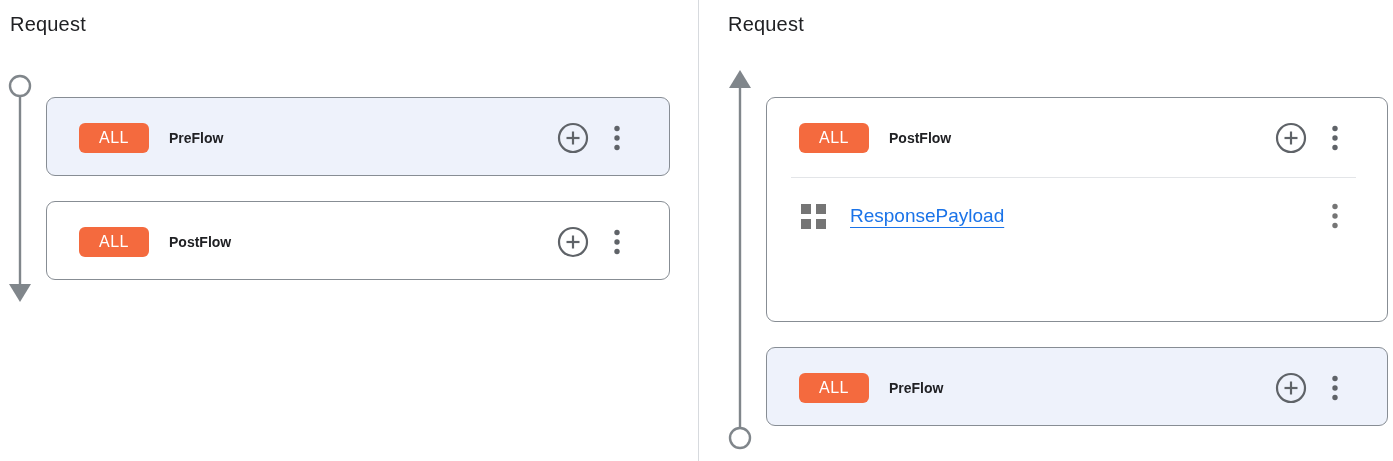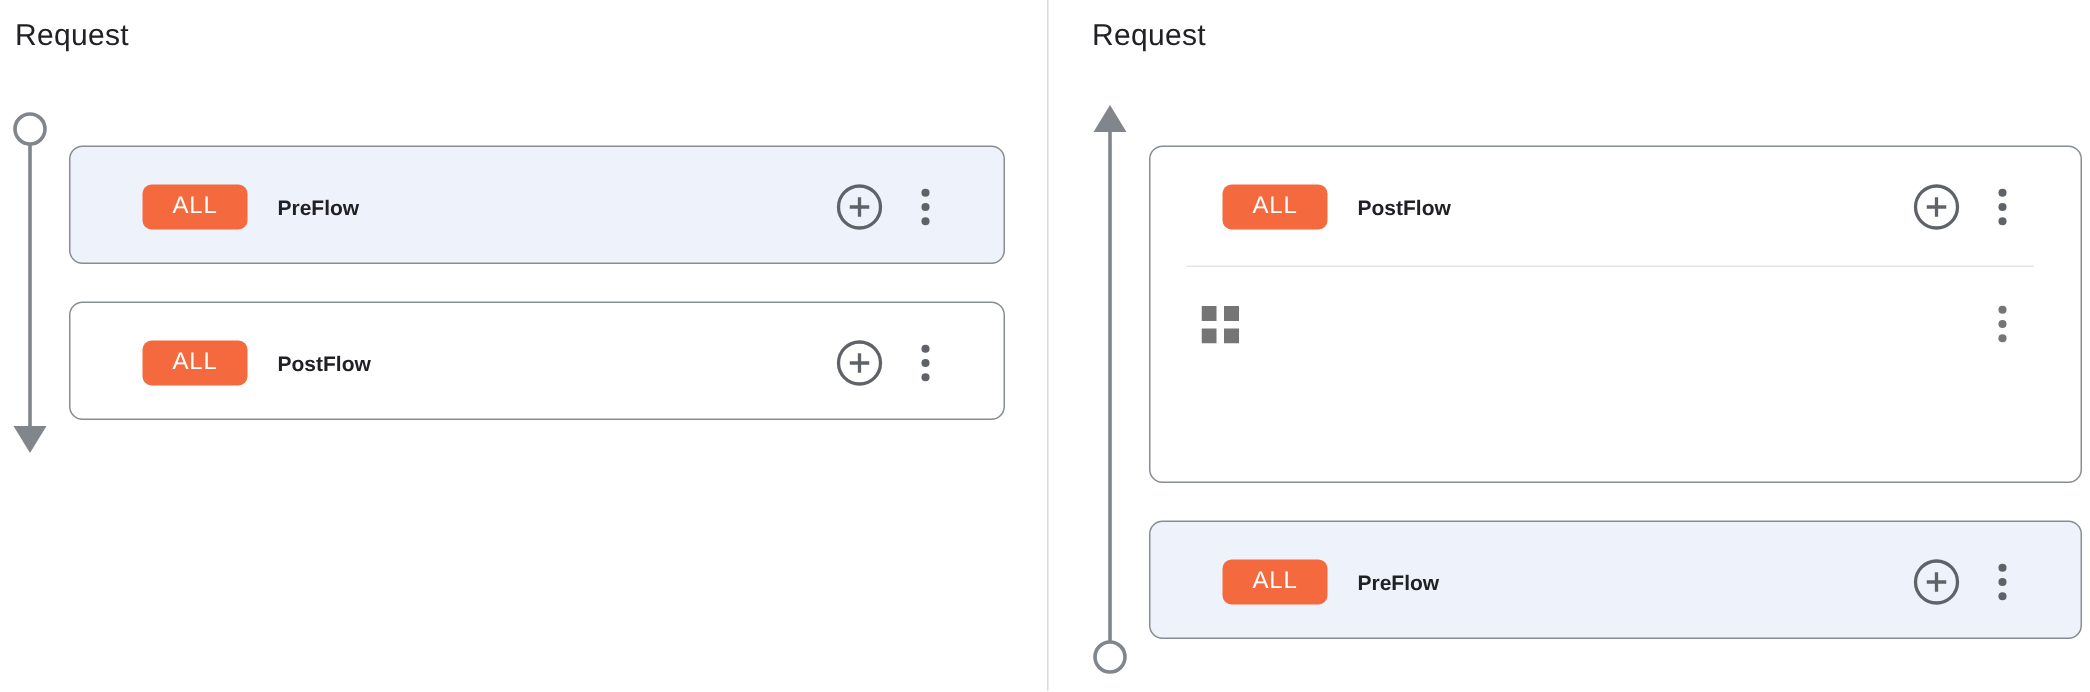--- a/index.html
+++ b/index.html
@@ -47,21 +47,21 @@
 
   #req-card-preflow  { left: 46px;  top: 97px;  width: 624px; height: 79px; }
   #req-card-postflow { left: 46px;  top: 201px; width: 624px; height: 79px; }
   #res-card-postflow { left: 766px; top: 97px;  width: 622px; height: 225px; }
   #res-card-preflow  { left: 766px; top: 347px; width: 622px; height: 79px; }
 
   .flow-header {
     display: flex;
     align-items: center;
     height: 79px;
-    padding-left: 48px;
+    padding-left: 32px;
     padding-right: 44px;
   }
 
   .badge {
     min-width: 70px;
     height: 30px;
     line-height: 30px;
     padding: 0 12px;
     background: #f46a3e;
     color: #ffffff;
@@ -212,20 +212,21 @@
 
     <div class="row-divider"></div>
 
     <div class="policy-row row-2">
       <svg class="policy-grid-icon" width="28" height="25" viewBox="0 0 28 25">
         <rect x="0" y="0" width="10" height="10" fill="#757575"></rect>
         <rect x="15" y="0" width="10" height="10" fill="#757575"></rect>
         <rect x="0" y="15" width="10" height="10" fill="#757575"></rect>
         <rect x="15" y="15" width="10" height="10" fill="#757575"></rect>
       </svg>
+      <a class="policy-link">ResponsePayload</a>
       <span class="spacer"></span>
       <button class="icon-btn kebab-btn">
         <svg width="6" height="26" viewBox="0 0 6 26">
           <circle cx="3" cy="3.5" r="2.7" fill="#757575"></circle>
           <circle cx="3" cy="13" r="2.7" fill="#757575"></circle>
           <circle cx="3" cy="22.5" r="2.7" fill="#757575"></circle>
         </svg>
       </button>
     </div>
   </div>

